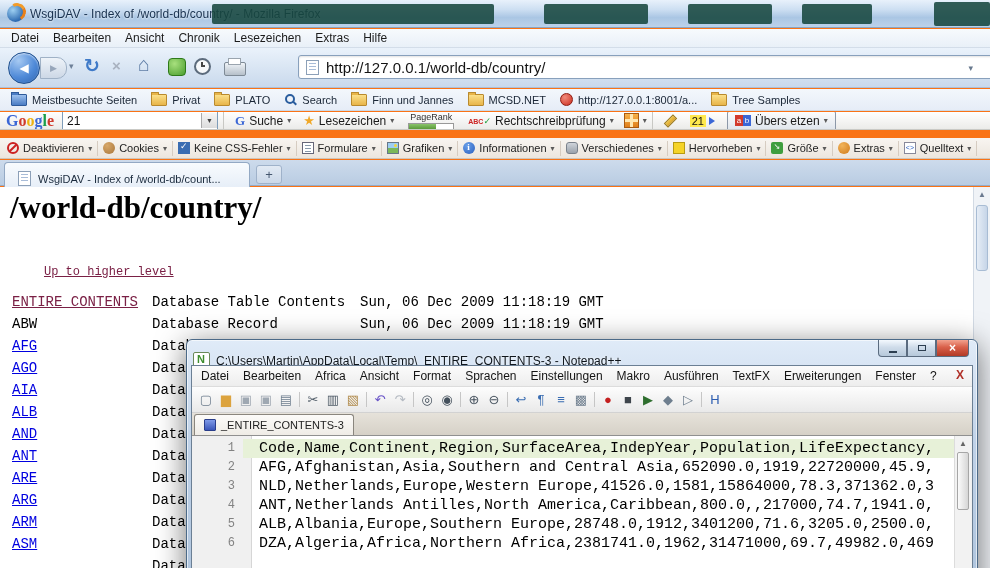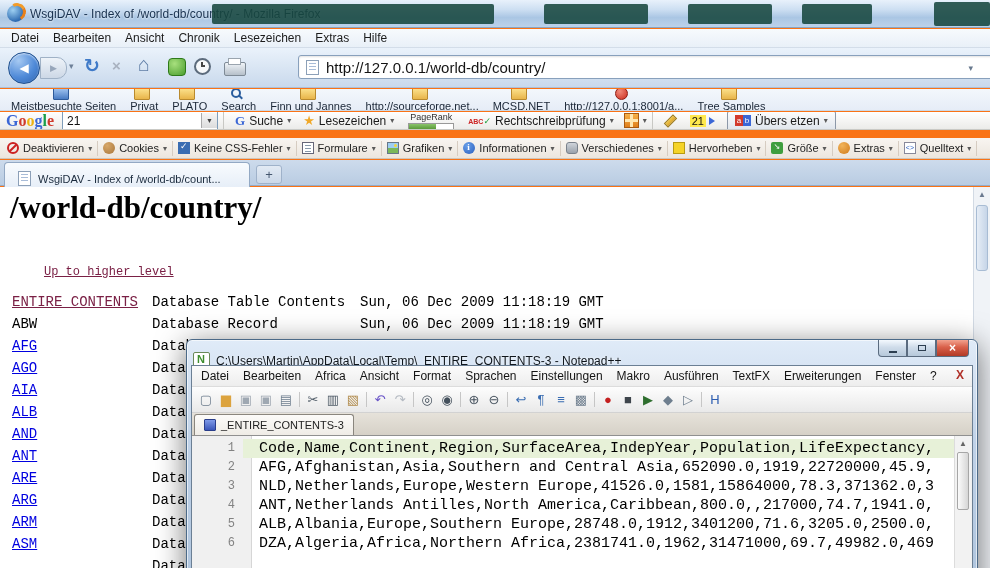--- a/index.html
+++ b/index.html
@@ -60,21 +60,21 @@
   .pageicon::before{content:"";position:absolute;left:2px;top:2px;right:2px;height:8px;
     background:repeating-linear-gradient(180deg,#a8bcd8 0 1px,transparent 1px 3px);}
   .urltext{font-size:15px;color:#141414;white-space:nowrap;}
   .urldd{position:absolute;right:24px;top:7px;color:#68798e;font-size:9px;}
   .urldd::after{content:"▾";}
 
   
   .bmbar{position:absolute;left:0;top:89px;width:100%;height:22px;box-sizing:border-box;
     background:linear-gradient(#f3f7fc,#e6edf7);border-bottom:1px solid #ccd8e6;
     display:flex;align-items:center;padding-left:4px;white-space:nowrap;overflow:hidden;}
-  .bmitem{display:flex;align-items:center;padding:2px 7px;font-size:11px;color:#1a2636;flex-direction:column;}
+  .bmitem{display:flex;align-items:center;padding:2px 7px;font-size:11px;color:#1a2636;}
   .bmicon{display:inline-block;width:14px;height:10px;position:relative;margin-right:5px;flex:none;}
   .bmicon.folder{background:linear-gradient(#fbe08a,#e8b54a);border:1px solid #b98a2e;border-radius:1px;}
   .bmicon.folder::before{content:"";position:absolute;top:-3px;left:-1px;width:6px;height:2px;
     background:#e8b54a;border:1px solid #b98a2e;border-bottom:none;border-radius:1px 1px 0 0;}
   .bmicon.smart-folder{background:linear-gradient(#9cc0ee,#4a7cc4);border:1px solid #2e5a9a;border-radius:1px;}
   .bmicon.smart-folder::before{content:"";position:absolute;top:-3px;left:-1px;width:6px;height:2px;
     background:#4a7cc4;border:1px solid #2e5a9a;border-bottom:none;}
   .bmicon.search{width:13px;height:13px;}
   .bmicon.search::before{content:"";position:absolute;width:6px;height:6px;border:2px solid #2a5d9e;border-radius:50%;left:1px;top:1px;}
   .bmicon.search::after{content:"";position:absolute;width:5px;height:2px;background:#2a5d9e;transform:rotate(45deg);left:8px;top:9px;}
@@ -290,24 +290,20 @@
       <span class="bmitem">
         <span class="bmicon search"></span>
         <span class="bmlabel">Search</span>
       </span>
 
       <span class="bmitem">
         <span class="bmicon folder"></span>
         <span class="bmlabel">Finn und Jannes</span>
       </span>
 
-      <span class="bmitem">
-        <span class="bmicon folder"></span>
-        <span class="bmlabel">http://sourceforge.net...</span>
-      </span>
 
       <span class="bmitem">
         <span class="bmicon folder"></span>
         <span class="bmlabel">MCSD.NET</span>
       </span>
 
       <span class="bmitem">
         <span class="bmicon red-site"></span>
         <span class="bmlabel">http://127.0.0.1:8001/a...</span>
       </span>

